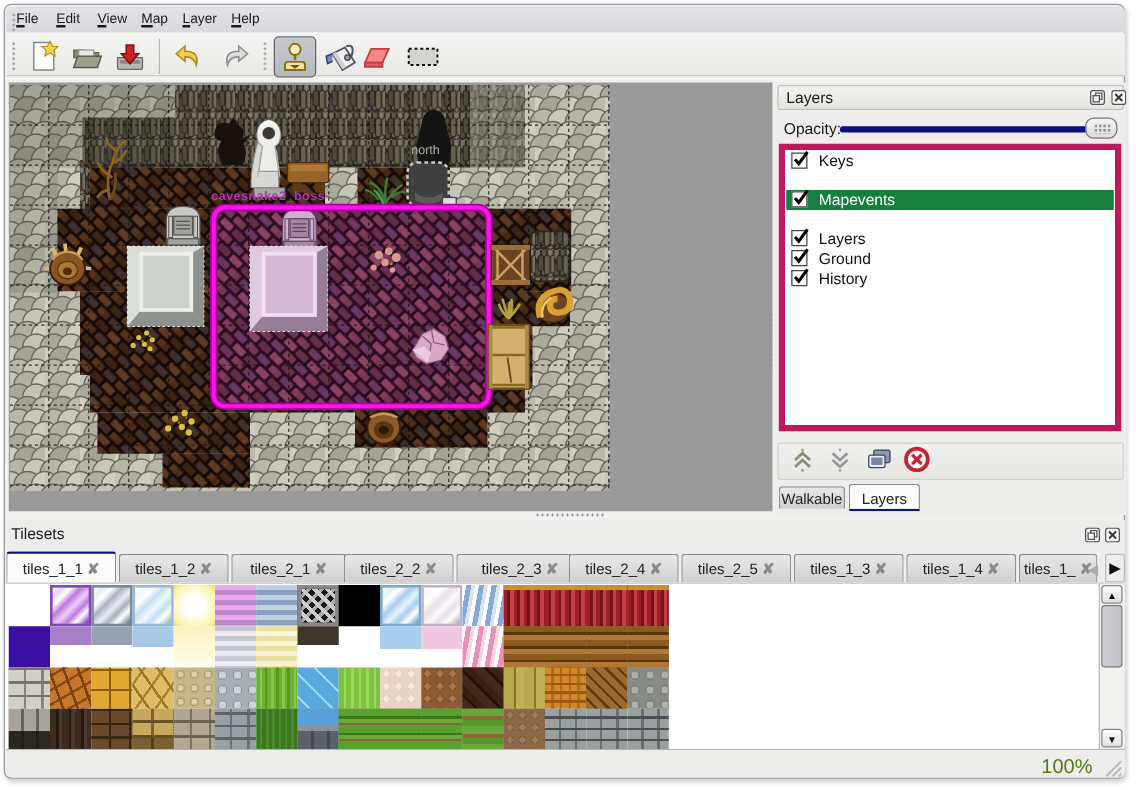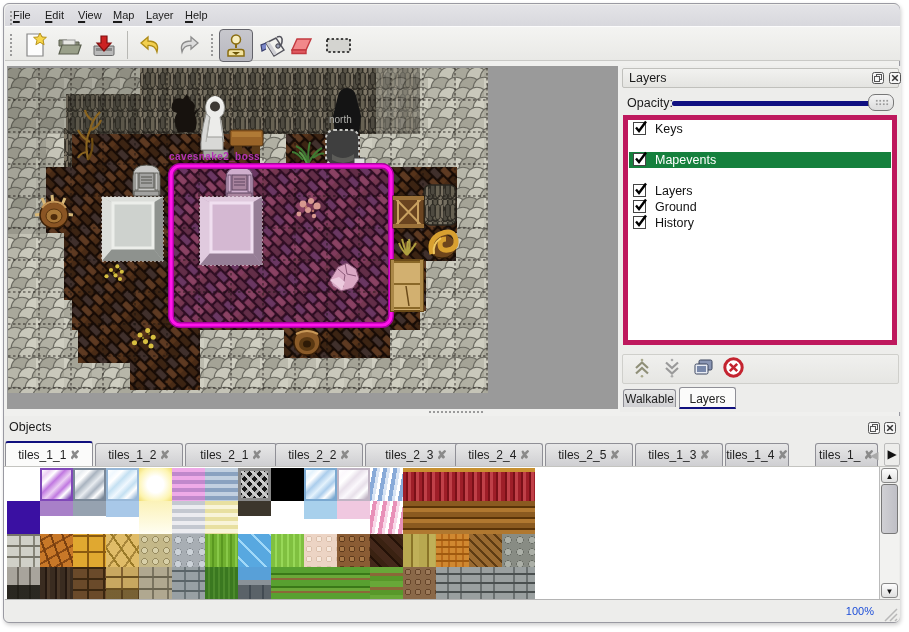--- a/index.html
+++ b/index.html
@@ -404,39 +404,39 @@
       </svg>
 <svg class="abs" style="left:103px;top:291px" width="21" height="21" viewBox="0 0 21 21">
         <circle cx="10.5" cy="10.5" r="8.7" fill="#fff" stroke="#c42430" stroke-width="3"></circle>
         <path d="M6.8 6.8 L14.2 14.2 M14.2 6.8 L6.8 14.2" stroke="#c42430" stroke-width="2.6"></path>
       </svg>
 <div class="tab" style="left:3px;top:323px;width:53px;height:18px;padding-top:2px">Walkable</div>
 <div class="tab tabsel" style="left:59px;top:321px;width:57px;height:22px;padding-top:4px;border-bottom:2px solid #10107e">Layers</div>
 </div>
 <div class="grip-h" style="left:424px;top:406px;width:56px"></div>
 <div class="abs" style="left:0px;top:412px;width:896px;height:184px;background:#ededeb">
-<span class="panel-title abs" style="left:5px;top:4px">Objects</span>
+<span class="panel-title abs" style="left:5px;top:4px">Tilesets</span>
 <svg class="abs" style="left:864px;top:6px" width="12" height="12" viewBox="0 0 12 12">
         <rect x="0.5" y="0.5" width="11" height="11" rx="2" fill="#f6f6f6" stroke="#555"></rect>
         <rect x="4.5" y="2.5" width="5" height="5" fill="none" stroke="#555"></rect>
         <rect x="2.5" y="4.5" width="5" height="5" fill="#f6f6f6" stroke="#555"></rect>
       </svg>
 <svg class="abs" style="left:880px;top:6px" width="12" height="12" viewBox="0 0 12 12">
         <rect x="0.5" y="0.5" width="11" height="11" rx="2" fill="#f6f6f6" stroke="#555"></rect>
         <path d="M3.2 3.2 L8.8 8.8 M8.8 3.2 L3.2 8.8" stroke="#333" stroke-width="1.5"></path>
       </svg>
 <div class="tab tabsel" style="left:1px;top:25px;width:88px;height:25px;padding-top:5px;border-top:2px solid #10107e">tiles_1_1 <span style="color:#8a8a8a;font-weight:bold">✘</span></div>
 <div class="tab" style="left:91px;top:27px;width:88px;height:23px;padding-top:4px">tiles_1_2 <span style="color:#8a8a8a;font-weight:bold">✘</span></div>
 <div class="tab" style="left:181px;top:27px;width:92px;height:23px;padding-top:4px">tiles_2_1 <span style="color:#8a8a8a;font-weight:bold">✘</span></div>
 <div class="tab" style="left:271px;top:27px;width:88px;height:23px;padding-top:4px">tiles_2_2 <span style="color:#8a8a8a;font-weight:bold">✘</span></div>
 <div class="tab" style="left:361px;top:27px;width:102px;height:23px;padding-top:4px">tiles_2_3 <span style="color:#8a8a8a;font-weight:bold">✘</span></div>
 <div class="tab" style="left:451px;top:27px;width:88px;height:23px;padding-top:4px">tiles_2_4 <span style="color:#8a8a8a;font-weight:bold">✘</span></div>
 <div class="tab" style="left:541px;top:27px;width:88px;height:23px;padding-top:4px">tiles_2_5 <span style="color:#8a8a8a;font-weight:bold">✘</span></div>
 <div class="tab" style="left:631px;top:27px;width:88px;height:23px;padding-top:4px">tiles_1_3 <span style="color:#8a8a8a;font-weight:bold">✘</span></div>
-<div class="tab" style="left:721px;top:27px;width:64px;height:23px;padding-top:4px">tiles_1_4 <span style="color:#8a8a8a;font-weight:bold">✘</span></div>
+<div class="tab" style="left:721px;top:27px;width:88px;height:23px;padding-top:4px">tiles_1_4 <span style="color:#8a8a8a;font-weight:bold">✘</span></div>
 <div class="tab" style="left:811px;top:27px;width:63px;height:23px;padding-top:4px">tiles_1_ <span style="color:#8a8a8a;font-weight:bold">✘</span></div>
 <div class="abs" style="left:866px;top:30px;width:13px;height:20px;color:#aaa;font-size:11px;padding-top:3px">◀</div>
 <div class="abs" style="left:880px;top:27px;width:16px;height:23px;background:#ededeb;border:1px solid #bbb;border-radius:2px;color:#111;font-size:12px;text-align:center;padding-top:3px">▶</div>
 <div class="abs" style="left:0px;top:50px;width:895px;height:133px;background:#fff;border-top:1px solid #c4c4c0">
 <div class="tile" style="left:36px;top:1px;background-color:#c078e0;background-image:linear-gradient(135deg,#ffffff 0%,#ecd0f4 14%,#ffffff 26%,#c078e0 40%,#ecd0f4 55%,#c078e0 68%,#ffffff 80%,#8048b8 96%);border:2px solid #8048b8;"></div>
         <div class="tile" style="left:69px;top:1px;background-color:#aab4c0;background-image:linear-gradient(135deg,#ffffff 0%,#e8ecf0 14%,#ffffff 26%,#aab4c0 40%,#e8ecf0 55%,#aab4c0 68%,#ffffff 80%,#7a8898 96%);border:2px solid #7a8898;"></div>
         <div class="tile" style="left:102px;top:1px;background-color:#c4e0f2;background-image:linear-gradient(135deg,#ffffff 0%,#f0f8fe 14%,#ffffff 26%,#c4e0f2 40%,#f0f8fe 55%,#c4e0f2 68%,#ffffff 80%,#98b8d8 96%);border:2px solid #98b8d8;"></div>
         <div class="tile" style="left:135px;top:1px;background-color:#f0dc70;background-image:radial-gradient(circle,#ffffff 0 35%,#fdf4b0 75%,#f0dc70 100%);"></div>
         <div class="tile" style="left:168px;top:1px;background-color:#eeaae8;background-image:repeating-linear-gradient(#eeaae8 0 4px,#c088cc 4px 8px);"></div>
         <div class="tile" style="left:201px;top:1px;background-color:#c2d0e0;background-image:repeating-linear-gradient(#c2d0e0 0 4px,#8aa2c0 4px 8px);"></div>
@@ -497,17 +497,17 @@
         <div class="tile" style="left:465px;top:100px;background-color:#9aa0a0;background-image:repeating-linear-gradient(0deg,transparent 0 7px,#4a5050 7px 9px),repeating-linear-gradient(90deg,transparent 0 11px,#6a7070 11px 13px);"></div>
         <div class="tile" style="left:498px;top:100px;background-color:#9aa0a0;background-image:repeating-linear-gradient(0deg,transparent 0 7px,#4a5050 7px 9px),repeating-linear-gradient(90deg,transparent 0 11px,#6a7070 11px 13px);"></div>
 <div class="abs" style="left:875px;top:0px;width:20px;height:133px;background:#f2f2f0;border-left:1px solid #bbb">
 <div class="abs" style="left:1px;top:1px;width:17px;height:15px;background:linear-gradient(#fdfdfd,#e0e0e0);border:1px solid #888;border-radius:3px;text-align:center;font-size:8px;color:#111;padding-top:3px">▲</div>
 <div class="abs" style="left:1px;top:17px;width:17px;height:50px;background:linear-gradient(90deg,#d0d0d4,#bfbfc6);border:1px solid #777;border-radius:3px"></div>
 <div class="abs" style="left:1px;top:116px;width:17px;height:15px;background:linear-gradient(#fdfdfd,#e0e0e0);border:1px solid #888;border-radius:3px;text-align:center;font-size:8px;color:#111;padding-top:3px">▼</div>
 </div>
       </div>
 </div>
 <div class="statusbar">
-<span class="abs" style="right:26px;top:5px;font-size:11px;color:#1d4ed8">100%</span>
+<span class="abs" style="right:26px;top:5px;font-size:16px;color:#4d7c0f">100%</span>
 <svg class="abs" style="right:2px;top:7px" width="15" height="15" viewBox="0 0 15 15">
         <path d="M14 2 L2 14 M14 7 L7 14 M14 12 L12 14" stroke="#b8b8b8" stroke-width="1.5"></path>
       </svg>
 </div>
 </div>
 </body></html>

